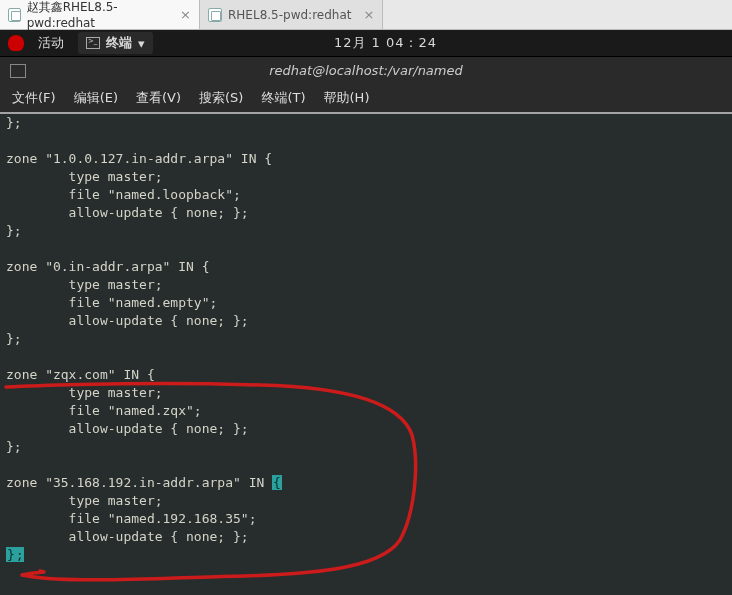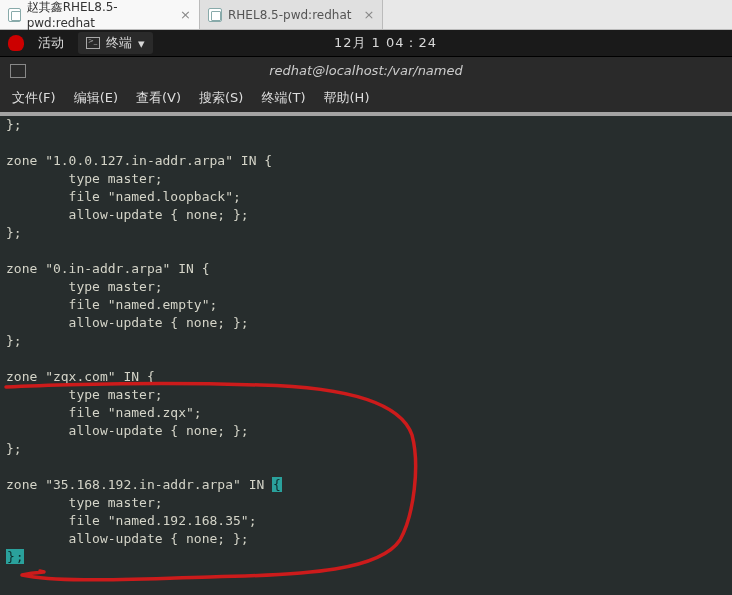--- a/index.html
+++ b/index.html
@@ -52,21 +52,21 @@
       padding: 0 8px;
       position: relative;
     }
     .gnome-top .left { display: flex; align-items: center; gap: 14px; }
     .hat-icon {
       width: 16px; height: 16px; background: #cc0000; border-radius: 50% 50% 40% 40%;
       display: inline-block;
     }
     .term-pill {
       display: flex; align-items: center; gap: 6px;
-      background: #2a2a2a; padding: 2px 8px; border-radius: 3px;
+      background: #2a2a2a; padding: 2px 8px; border-radius: 3px; font-weight: bold;
     }
     .term-ic {
       width: 14px; height: 12px; border: 1px solid #aaa; display: inline-block;
       position: relative;
     }
     .term-ic::after { content: ">_"; position: absolute; font-size: 7px; left: 1px; top: -1px; color: #aaa; }
     .gnome-center {
       position: absolute; left: 0; right: 0; text-align: center;
       font-size: 13px; letter-spacing: 1px; pointer-events: none; margin-left: 39px;
     }
@@ -86,21 +86,21 @@
       width: 16px; height: 14px; border: 1px solid #888;
     }
     
     .menubar {
       background: #2a2a2a;
       display: flex;
       gap: 18px;
       padding: 5px 12px;
       font-size: 13px;
       color: #ddd;
-      border-bottom: 4px solid #a3a3a3;
+      border-bottom: 2px solid #a3a3a3;
     }
     .menubar span { white-space: nowrap; }
     
     .term-body {
       background: #272d2d;
       color: #d4d4c8;
       font-family: "DejaVu Sans Mono", monospace;
       font-size: 13px;
       line-height: 18px;
       padding: 0 6px 6px 6px;

